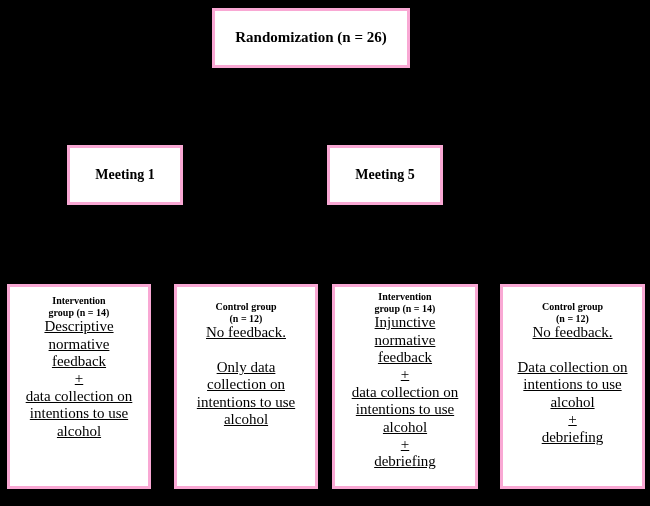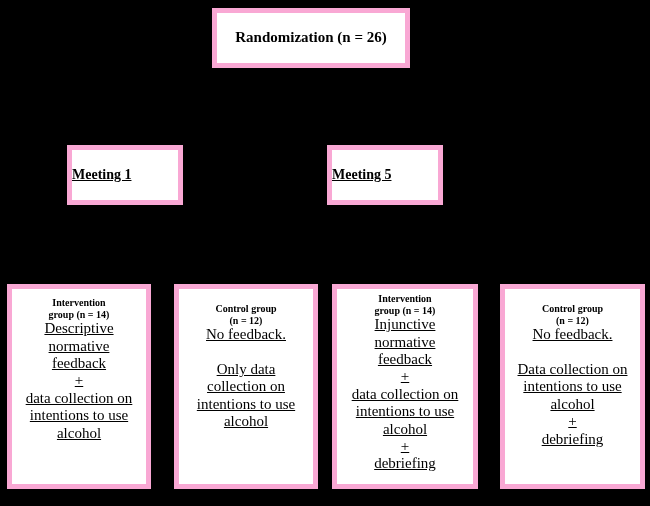--- a/index.html
+++ b/index.html
@@ -16,21 +16,21 @@
   #flowchart {
     position: relative;
     width: 650px;
     height: 506px;
     background: #000000;
   }
   .node {
     position: absolute;
     background: #ffffff;
     color: #000000;
-    border: 5px solid #f9a8d4;
+    border: 3px solid #f9a8d4;
     box-sizing: border-box;
     text-align: center;
     line-height: 1.16;
     overflow: hidden;
   }
   .node-inner {
     white-space: pre-line;
     display: block;
   }
 
@@ -49,21 +49,21 @@
     font-size: 15px;
   }
 
   
   #node-meeting-1, #node-meeting-2 {
     top: 145px;
     width: 116px;
     height: 60px;
     display: flex;
     align-items: center;
-    text-decoration: underline;
+    justify-content: center;
   }
   #node-meeting-1 { left: 67px; }
   #node-meeting-2 { left: 327px; }
   #node-meeting-1 .node-inner,
   #node-meeting-2 .node-inner {
     font-weight: bold;
     font-size: 14px;
   }
 
   

